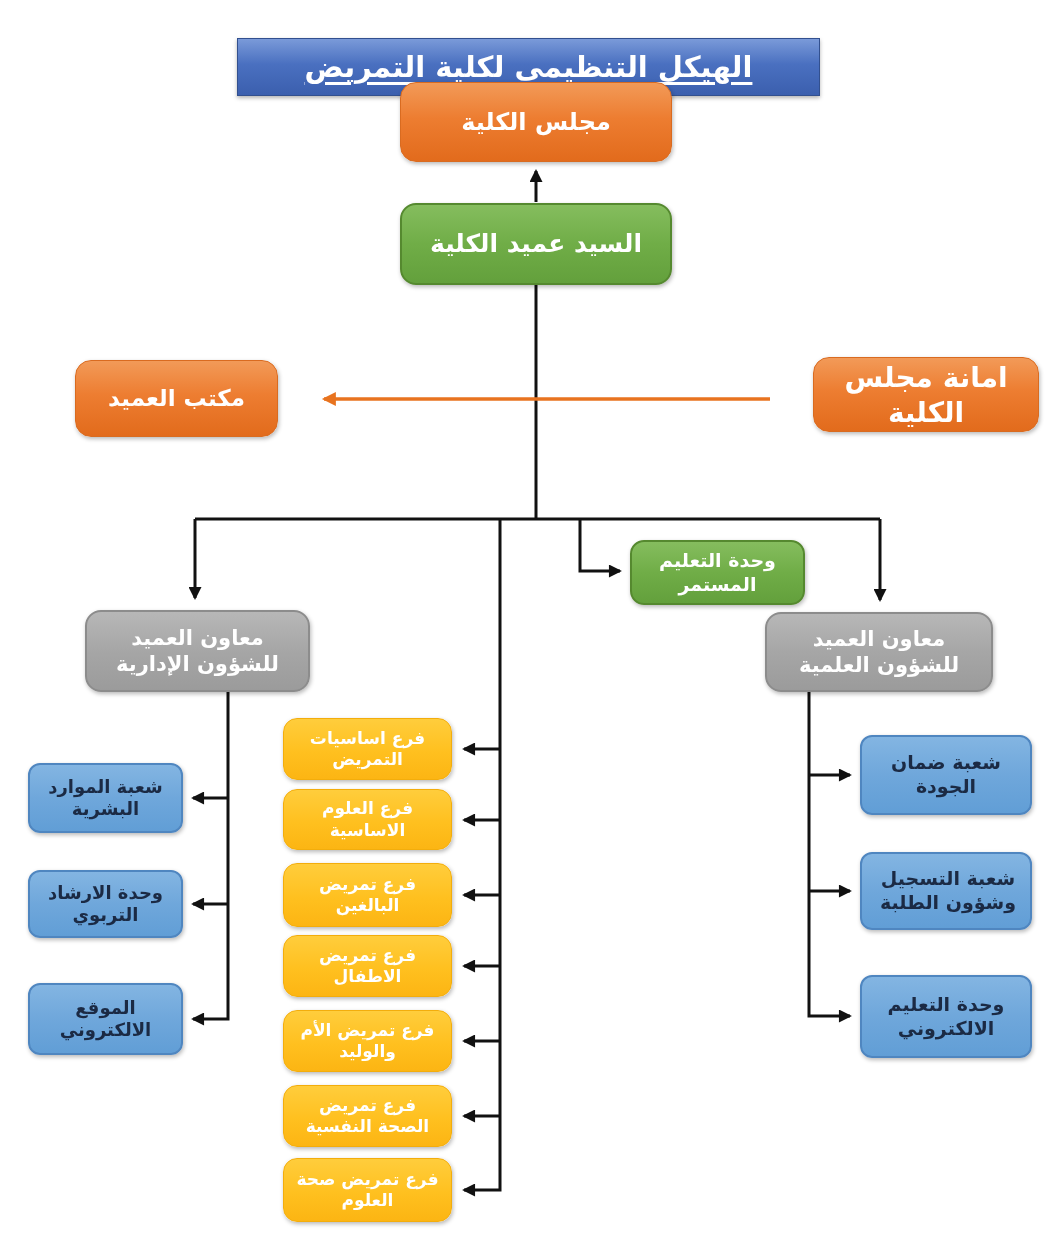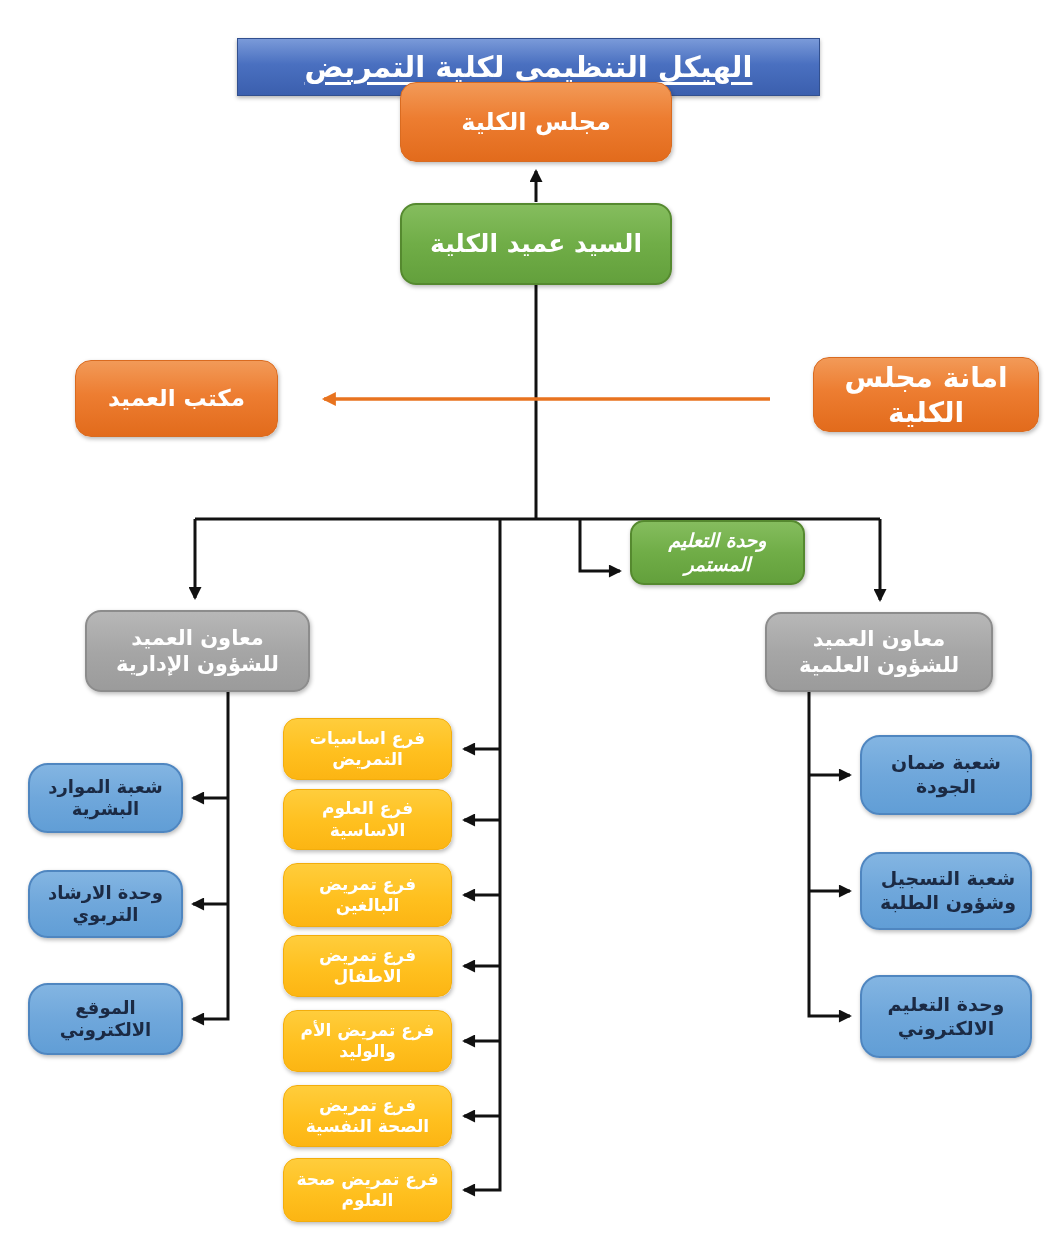--- a/index.html
+++ b/index.html
@@ -29,33 +29,33 @@
   .c-green{
     background:linear-gradient(180deg,#85bd5e 0%,#70ad47 50%,#63a03c 100%);
     border:2px solid #55892f;
   }
   .c-gray{
     background:linear-gradient(180deg,#b7b7b7 0%,#a6a6a6 50%,#9b9b9b 100%);
     border:2px solid #8c8c8c;
   }
   .c-blue{
     background:linear-gradient(180deg,#83b5e2 0%,#6fa7db 50%,#619ed6 100%);
-    border:2px solid #4f86c0;color:#1b2a44;border-radius:20px;
+    border:2px solid #4f86c0;color:#1b2a44;border-radius:12px;
   }
   .c-yellow{
     background:linear-gradient(180deg,#ffcd3c 0%,#ffc01f 55%,#fcb513 100%);
     border:1.5px solid #f3ad0c;border-radius:14px;
   }
   
   .n-title{left:237px;top:10px;width:583px;height:58px;margin-top:28px;}
   .n-council{left:400px;top:82px;width:272px;height:80px;font-size:24px;}
   .n-dean{left:400px;top:203px;width:272px;height:82px;font-size:25px;}
   .n-dean-office{left:75px;top:360px;width:203px;height:77px;font-size:23px;}
   .n-secretariat{left:787px;top:357px;width:226px;height:75px;font-size:28px;margin-left:26px;}
-  .n-ce{left:630px;top:520px;width:175px;height:65px;font-size:19px;border-radius:14px;font-style:italic;}
+  .n-ce{left:630px;top:540px;width:175px;height:65px;font-size:19px;border-radius:14px;}
   .n-adm{left:85px;top:610px;width:225px;height:82px;font-size:21px;}
   .n-sci{left:765px;top:612px;width:228px;height:80px;font-size:21px;}
   .n-bl1{left:28px;top:763px;width:155px;height:70px;font-size:18px;}
   .n-bl2{left:28px;top:870px;width:155px;height:68px;font-size:18px;}
   .n-bl3{left:28px;top:983px;width:155px;height:72px;font-size:18px;}
   .n-y1{left:283px;top:718px;width:169px;height:62px;font-size:17px;}
   .n-y2{left:283px;top:789px;width:169px;height:61px;font-size:17px;}
   .n-y3{left:283px;top:863px;width:169px;height:64px;font-size:17px;}
   .n-y4{left:283px;top:935px;width:169px;height:62px;font-size:17px;}
   .n-y5{left:283px;top:1010px;width:169px;height:62px;font-size:17px;}

